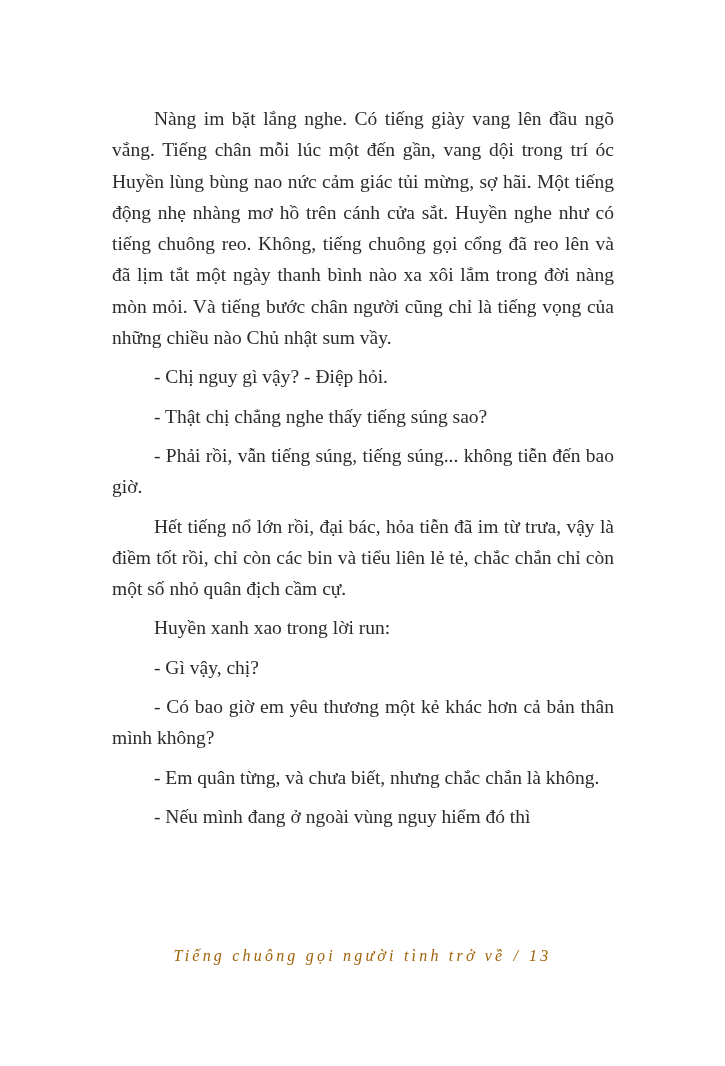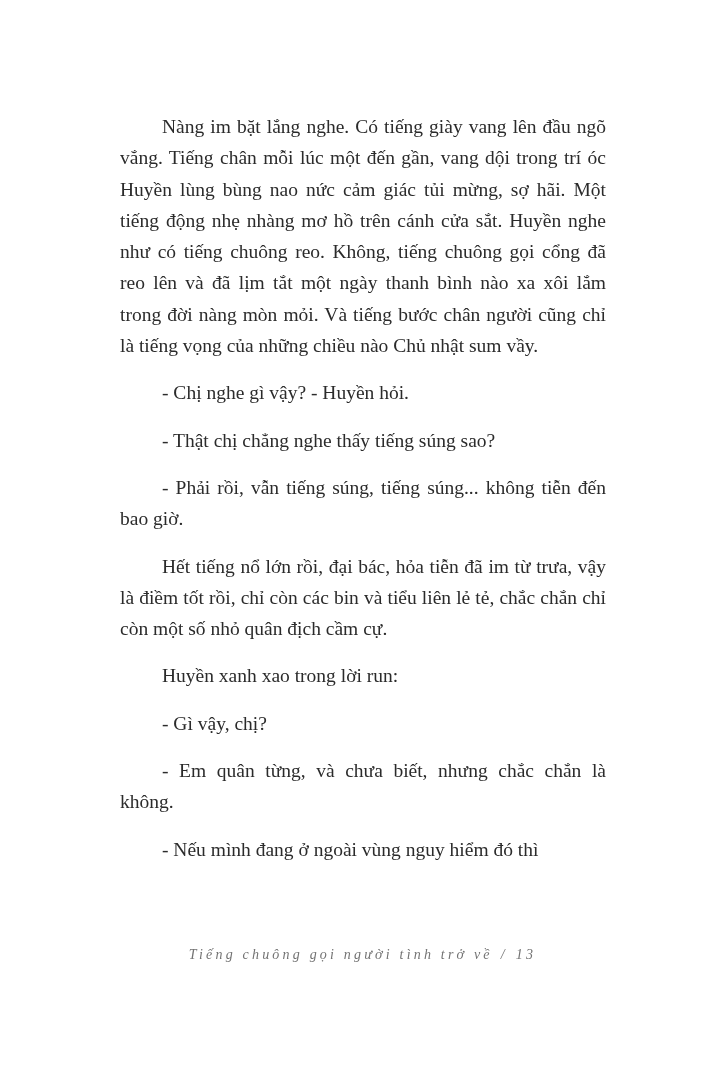--- a/index.html
+++ b/index.html
@@ -20,53 +20,54 @@
   .text-block {
     position: absolute;
     left: 104px;
     top: 95px;
     width: 518px;
     font-size: 19.5px;
     line-height: 31.3px;
     text-align: justify;
   }
   .para {
-    margin: 16px;
+    margin: 8px;
     padding: 0;
     text-indent: 42px;
   }
   .page-footer {
     position: absolute;
     left: 0;
     right: 0;
     top: 947px;
     text-align: center;
     font-style: italic;
-    font-size: 14px;
+    font-size: 16px;
     letter-spacing: 3.2px;
-    color: #737373;
+    color: #a16207;
     white-space: nowrap;
   }
   .page-footer .sep {
     margin: 0 8px;
   }
 </style>
 </head>
 <body>
 
 <div class="page">
 
   <div class="text-block">
     <p class="para">Nàng im bặt lắng nghe. Có tiếng giày vang lên đầu ngõ vắng. Tiếng chân mỗi lúc một đến gần, vang dội trong trí óc Huyền lùng bùng nao nức cảm giác tủi mừng, sợ hãi. Một tiếng động nhẹ nhàng mơ hồ trên cánh cửa sắt. Huyền nghe như có tiếng chuông reo. Không, tiếng chuông gọi cổng đã reo lên và đã lịm tắt một ngày thanh bình nào xa xôi lắm trong đời nàng mòn mỏi. Và tiếng bước chân người cũng chỉ là tiếng vọng của những chiều nào Chủ nhật sum vầy.</p>
-    <p class="para">- Chị nghe gì vậy? - Huyền hỏi.</p>
+    <p class="para">- Chị nguy gì vậy? - Điệp hỏi.</p>
     <p class="para">- Thật chị chẳng nghe thấy tiếng súng sao?</p>
     <p class="para">- Phải rồi, vẫn tiếng súng, tiếng súng... không tiễn đến bao giờ.</p>
     <p class="para">Hết tiếng nổ lớn rồi, đại bác, hỏa tiễn đã im từ trưa, vậy là điềm tốt rồi, chỉ còn các bin và tiểu liên lẻ tẻ, chắc chắn chỉ còn một số nhỏ quân địch cầm cự.</p>
     <p class="para">Huyền xanh xao trong lời run:</p>
     <p class="para">- Gì vậy, chị?</p>
+    <p class="para">- Có bao giờ em yêu thương một kẻ khác hơn cả bản thân mình không?</p>
     <p class="para">- Em quân từng, và chưa biết, nhưng chắc chắn là không.</p>
     <p class="para">- Nếu mình đang ở ngoài vùng nguy hiểm đó thì</p>
   </div>
 
   <div class="page-footer">
     <span>Tiếng chuông gọi người tình trở về</span><span class="sep">/</span><span>13</span>
   </div>
 
 </div>
 

